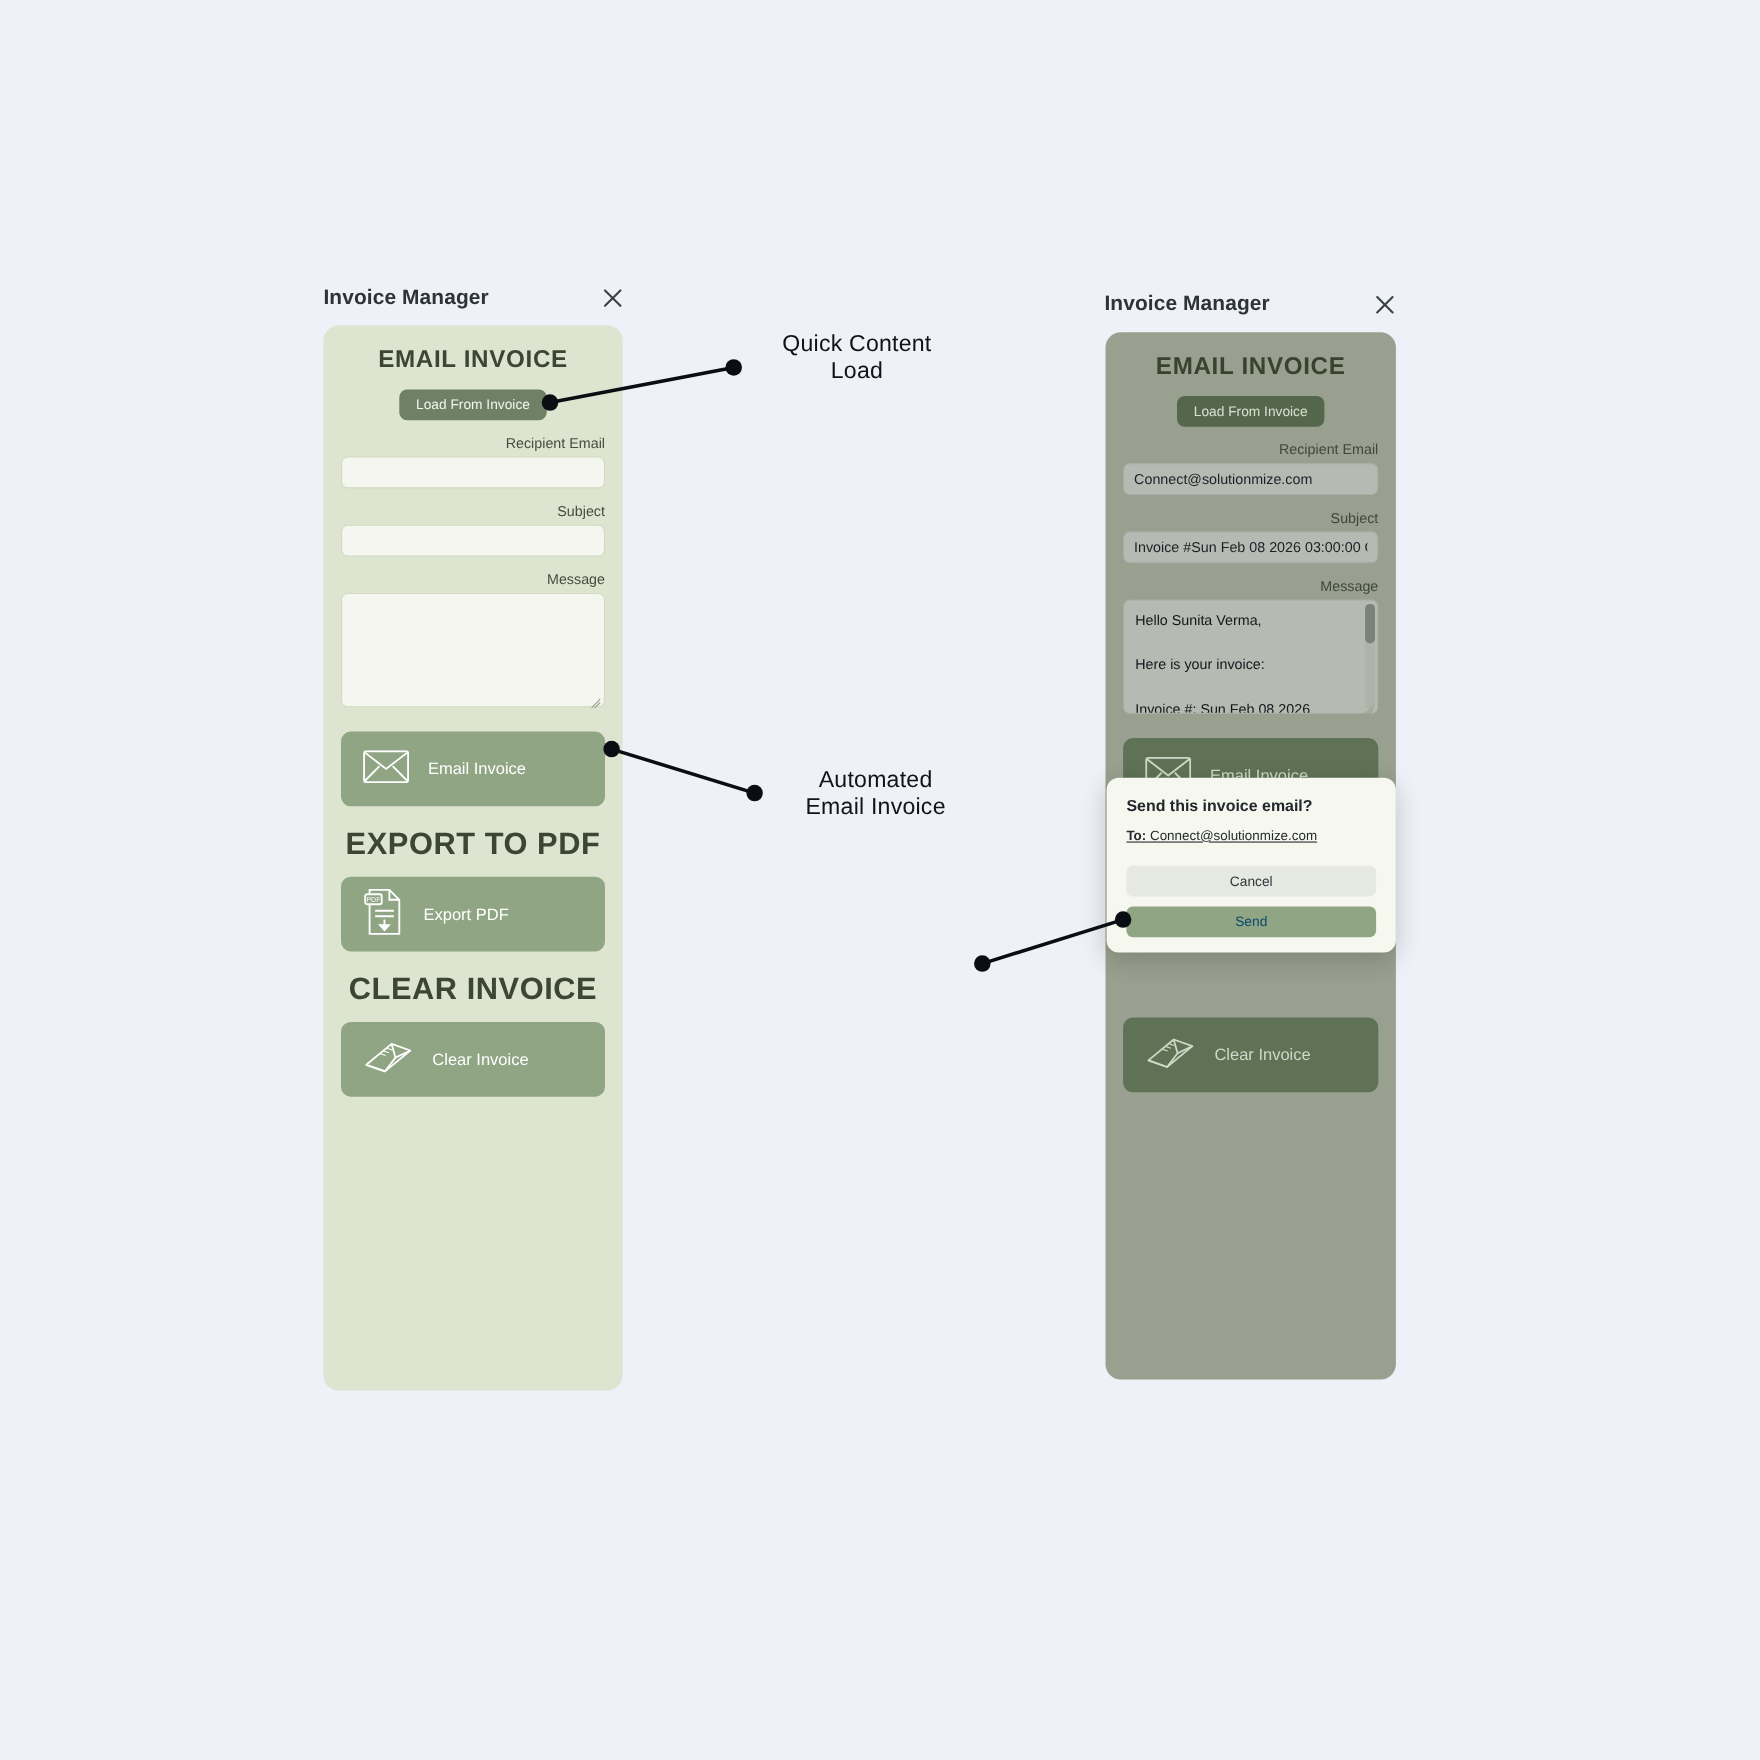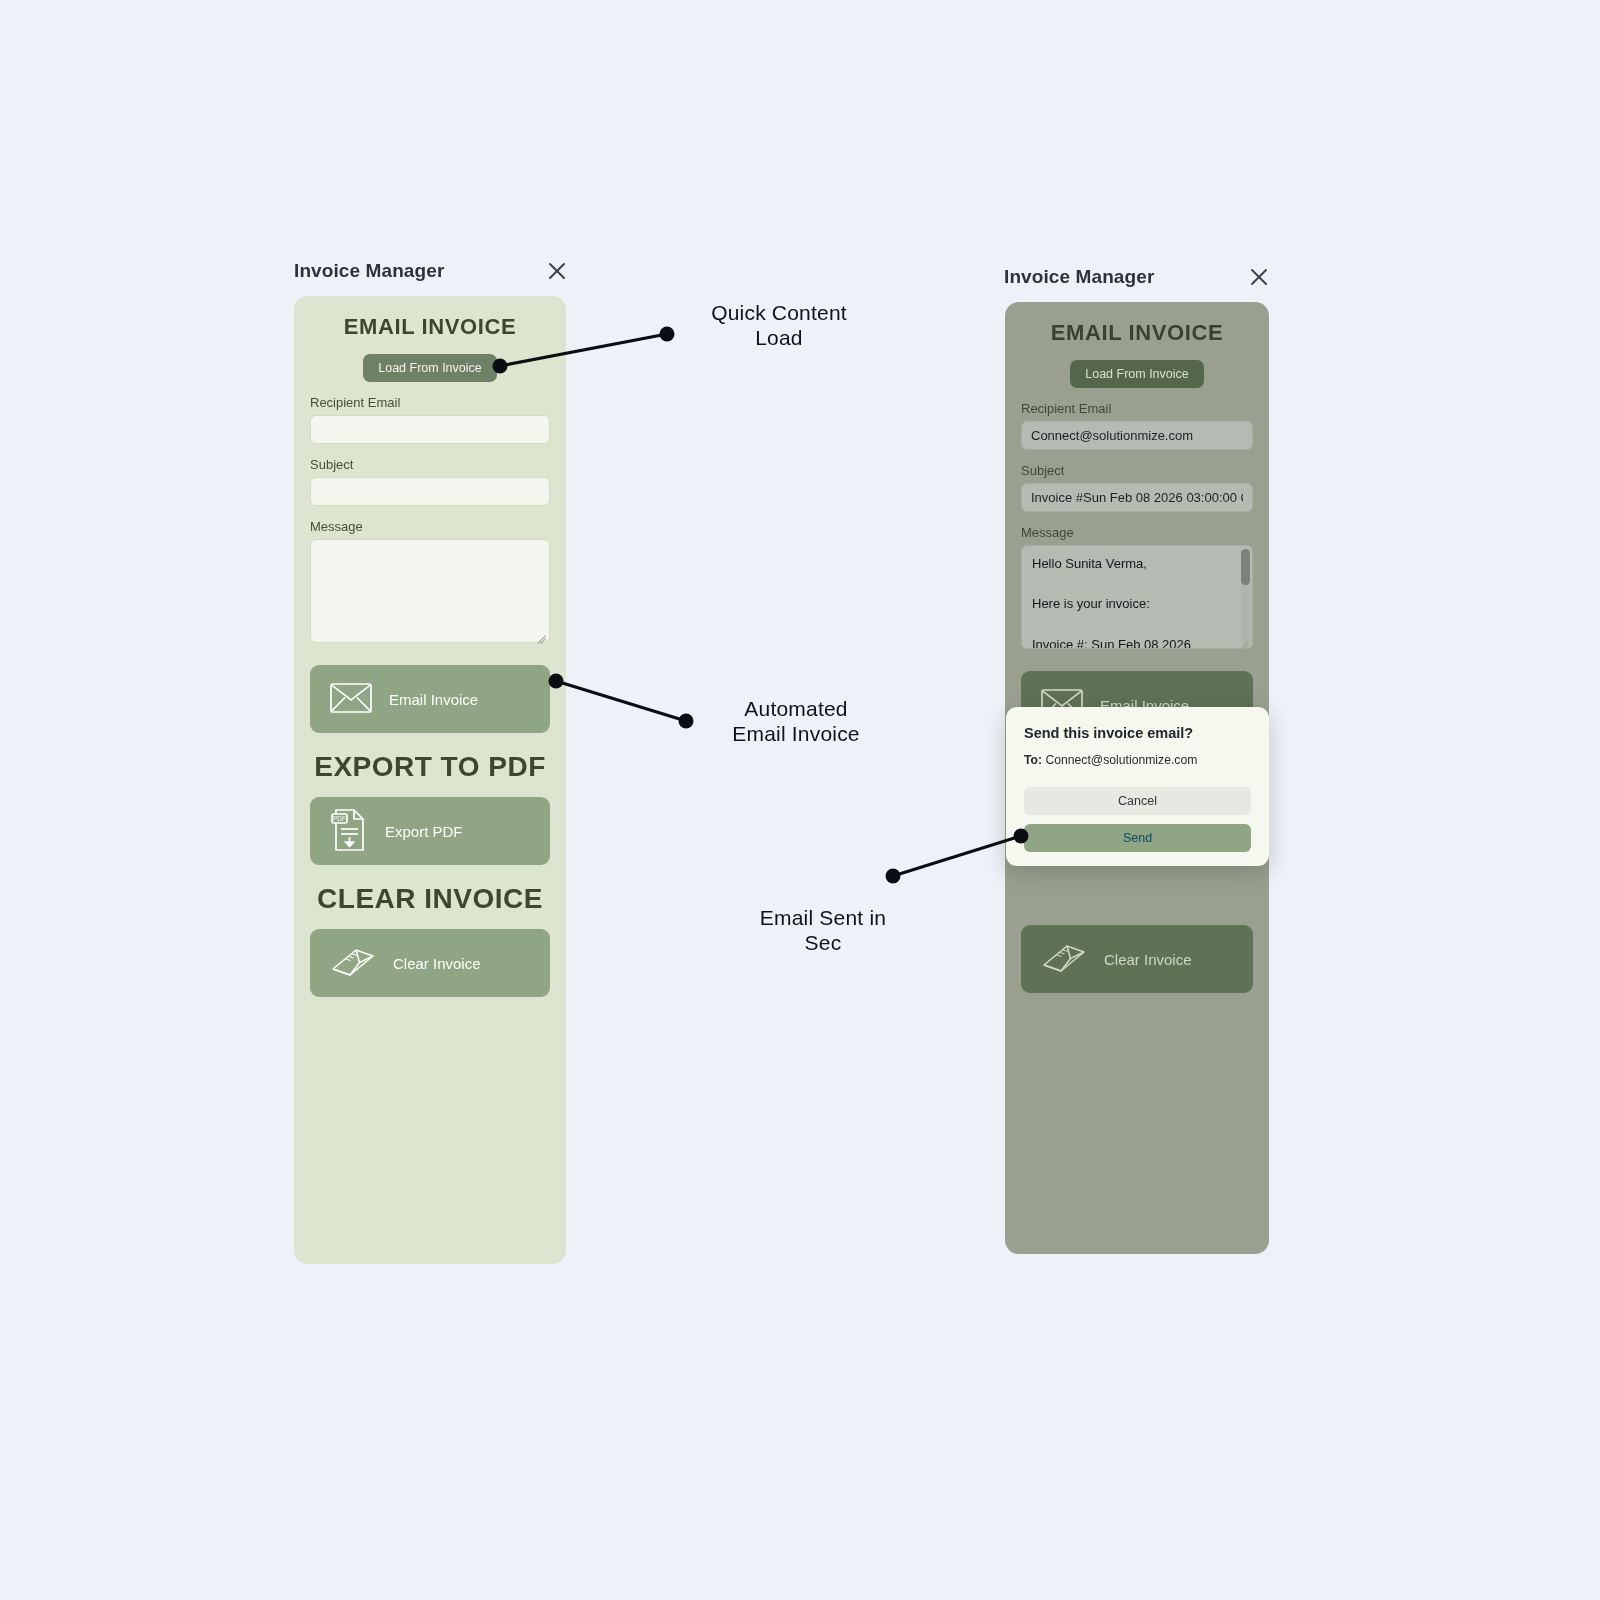--- a/index.html
+++ b/index.html
@@ -61,20 +61,21 @@
     padding: 7px 15px;
     cursor: pointer;
   }
   .panel-right .load-btn { background: #54664b; color: #d9e0d2; }
 
   .field { padding: 0 16px; }
   .field-label {
     font-size: 13px;
     color: #464d3c;
     margin: 13px 0 5px;
+    text-align: right;
   }
   .panel-right .field-label { color: #3f4738; }
 
   .text-input {
     display: block;
     width: 100%;
     height: 29px;
     background: #f4f6ef;
     border: 1px solid #d3dac4;
     border-radius: 6px;
@@ -170,20 +171,21 @@
     font-size: 14.5px;
     font-weight: 700;
     color: #22272e;
     margin-bottom: 11px;
   }
   .dlg-line {
     font-size: 12.2px;
     color: #262b32;
     line-height: 1.42;
     margin-bottom: 2px;
+    text-decoration: underline;
   }
   .dlg-line b { font-weight: 700; }
   .dlg-actions {
     display: flex;
     justify-content: flex-end;
     gap: 9px;
     margin-top: 18px;
     flex-direction: column;
   }
   .dlg-btn {
@@ -393,16 +395,14 @@
 
     <line x1="893" y1="876" x2="1021" y2="836" stroke="#0a0d12" stroke-width="3.2"></line>
     <circle cx="893" cy="876" r="7.5" fill="#0a0d12"></circle>
     <circle cx="1021" cy="836" r="7.5" fill="#0a0d12"></circle>
   </svg>
 
   <div class="anno" style="left:666px; top:300px; width:226px;">Quick Content
 Load</div>
   <div class="anno" style="left:683px; top:696px; width:226px;">Automated
 Email Invoice</div>
-  <div class="anno" style="left:710px; top:905px; width:226px;">Email Sent in
-Sec</div>
 
 </div>
 
 </body></html>

